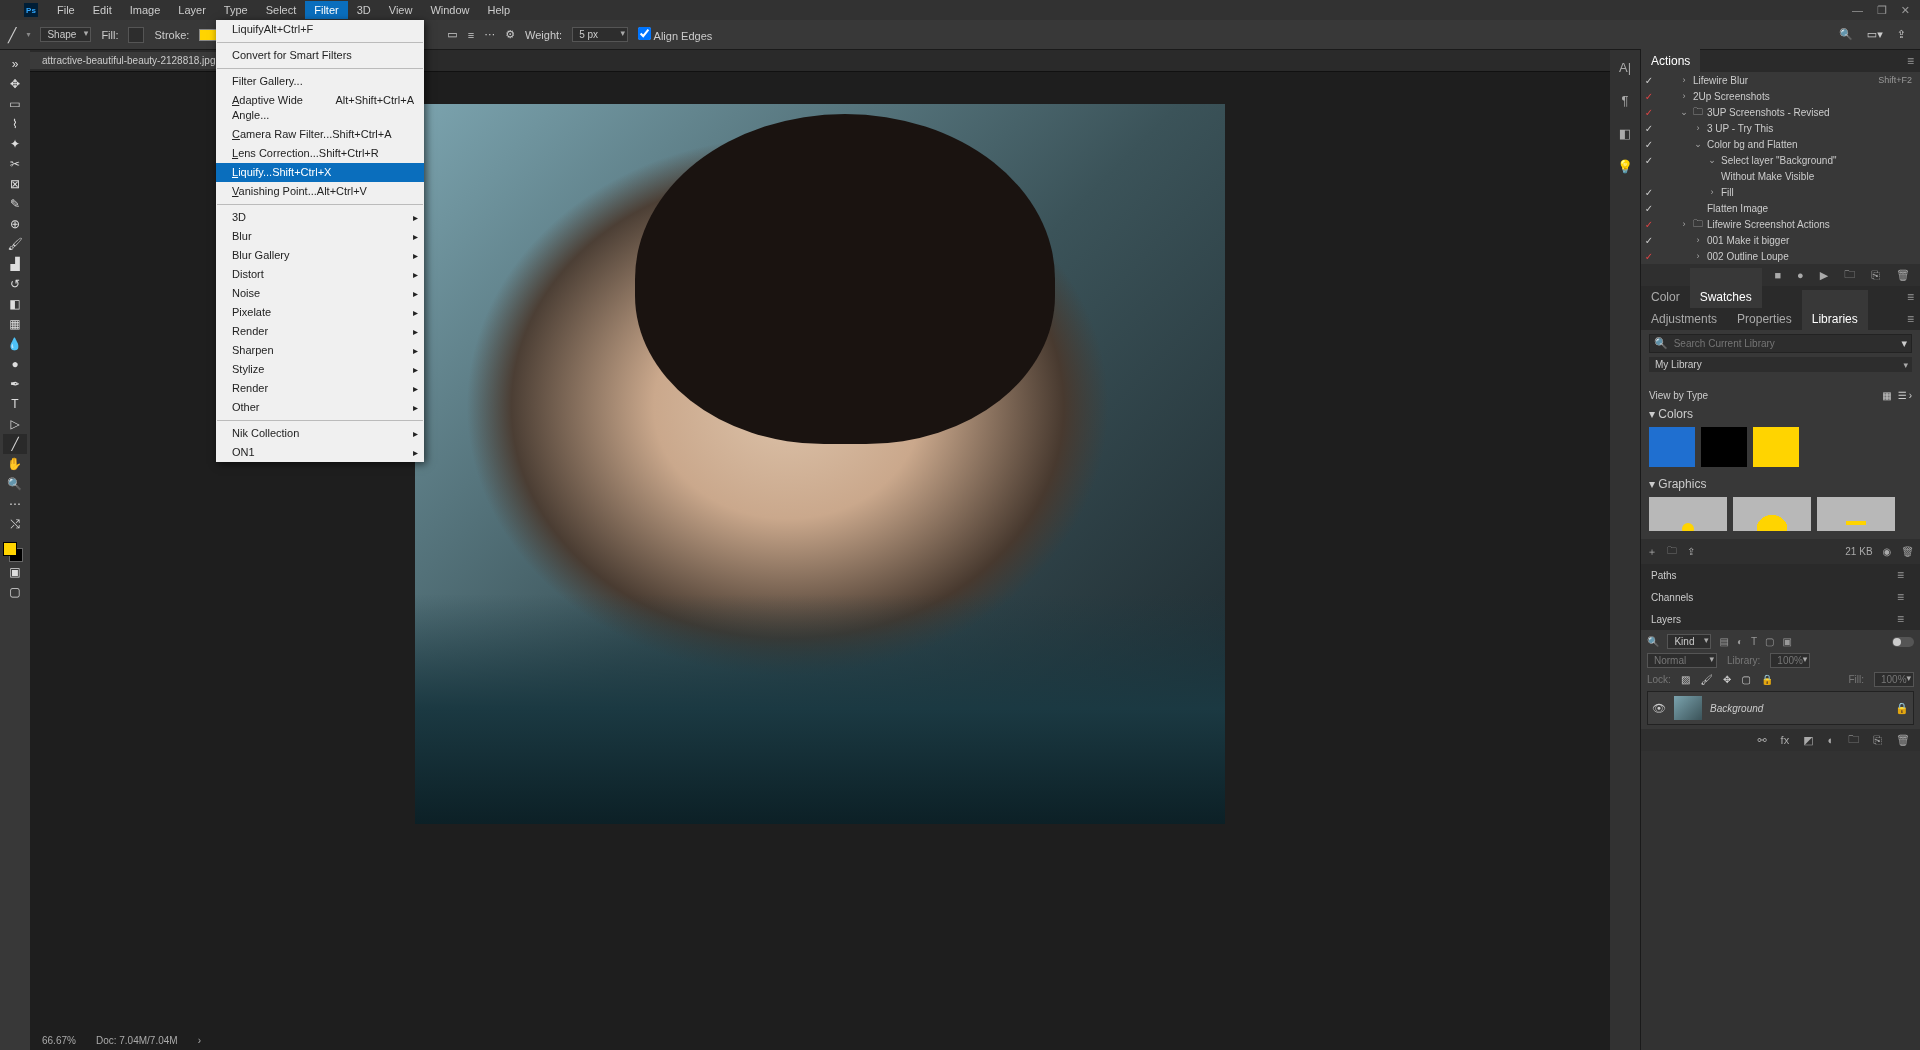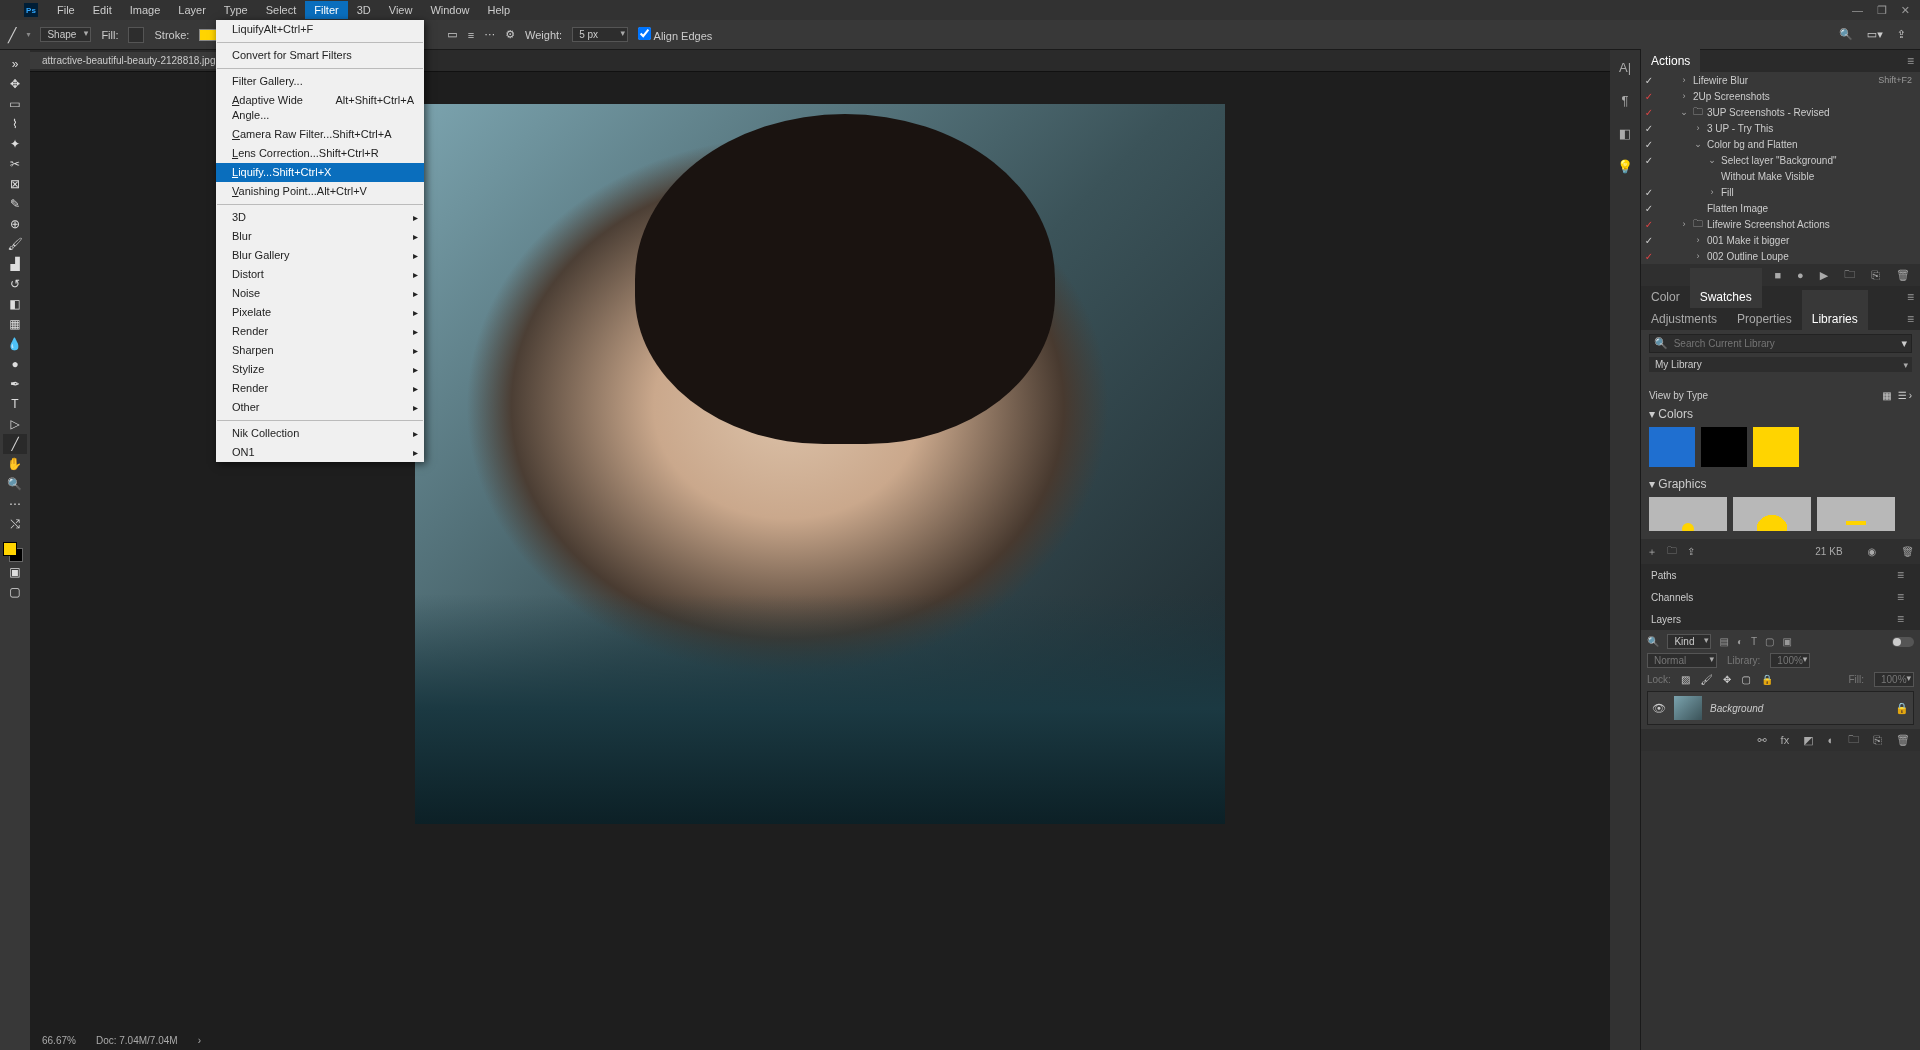--- a/index.html
+++ b/index.html
@@ -58,21 +58,21 @@
 .field-row::after{content:"▾";position:absolute;right:4px;color:#aaa;font-size:9px}
 .vbt{display:flex;align-items:center;font-size:10px;margin-bottom:4px}
 .vbt::after{content:"›";margin-left:2px;font-size:10px}
 .vbt-icons{margin-left:auto;display:flex;gap:6px;color:#ccc}
 .section-hd{font-size:12px;color:#ccc;padding:2px 0}
 .swatch-row{display:flex;gap:6px;padding:4px 0 8px 0}
 .sw{width:46px;height:40px}
 .gfx-row{display:flex;gap:6px;padding:4px 0}
 .gfx{width:78px;height:34px;background:#b8b8b8;display:flex;align-items:flex-end;justify-content:center;overflow:hidden}
 .lib-footer{display:flex;align-items:center;gap:10px;padding:4px 6px;font-size:10px;color:#aaa;background:#2f2f2f}
-.lib-footer .r{margin-left:auto;display:flex;gap:25px;align-items:center}
+.lib-footer .r{margin-left:auto;display:flex;gap:10px;align-items:center}
 .thin-panel{height:22px;background:#2a2a2a;display:flex;align-items:center;padding:0 10px;font-size:10px;color:#ccc}
 .thin-panel .pmenu{margin-left:auto}
 .layers-body{background:#383838;padding:4px 6px}
 .lfilter{display:flex;align-items:center;gap:8px;font-size:10px;margin-bottom:4px}
 .lfilter .ic{color:#999}
 .pill{width:22px;height:10px;border-radius:5px;background:#555;margin-left:auto;position:relative}
 .pill::after{content:"";position:absolute;width:8px;height:8px;border-radius:50%;background:#ccc;top:1px;left:1px}
 .lrow{display:flex;align-items:center;gap:10px;font-size:10px;margin-bottom:4px}
 .lrow .lab{color:#777}
 .layer-item{display:flex;align-items:center;gap:8px;background:#3d3d3d;padding:4px;border:1px solid #222}

